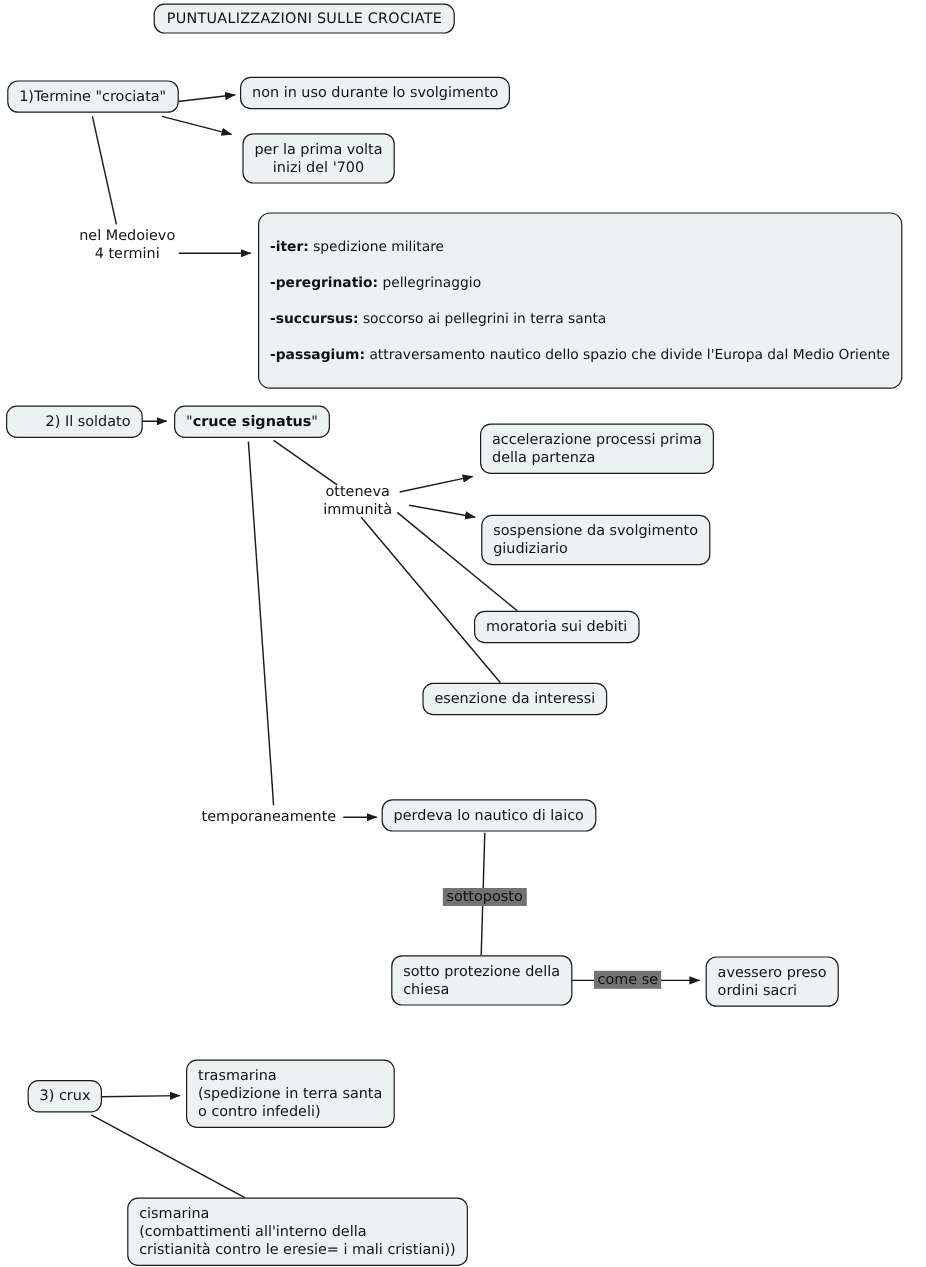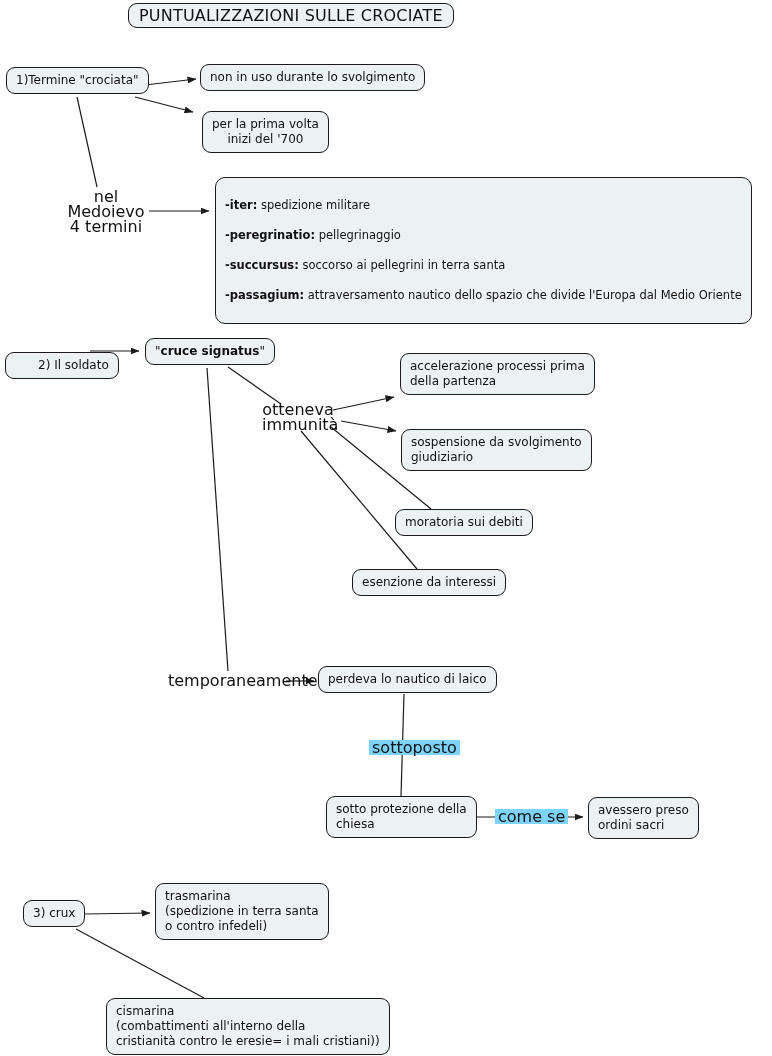--- a/index.html
+++ b/index.html
@@ -23,33 +23,33 @@
     background: var(--node-fill, #ecf1f4);
     border: 1.3px solid var(--node-border, #1b1b1b);
     border-radius: 9px;
     padding: 5px 9px;
     font-size: 12px;
     line-height: 15px;
     white-space: pre-line;
     box-sizing: border-box;
   }
   .node.center { text-align: center; }
-  .node.title-box { font-size: 16px; letter-spacing: 0.2px; padding: 4px 10px; }
+  .node.title-box { font-size: 12px; letter-spacing: 0.2px; padding: 4px 10px; }
   .node.terms { font-size: 11.5px; line-height: 15px; border-radius: 10px; }
   .node.bold-node { font-weight: bold; }
   .node.bold-node .q { font-weight: normal; }
   .term-line b { font-weight: bold; }
   .label {
     position: absolute;
-    font-size: 16px;
+    font-size: 12px;
     line-height: 15px;
     white-space: pre-line;
   }
   .label.center { text-align: center; }
-  .label.bg { background: #7dd3fc; padding: 0 3px; }
+  .label.bg { background: #737373; padding: 0 3px; }
 </style>
 </head>
 <body>
 
 <div id="canvas">
 
   <svg id="edges">
     <defs>
       <marker id="arrow" markerWidth="9" markerHeight="7" refX="8.5" refY="3.5" orient="auto" markerUnits="userSpaceOnUse">
         <path d="M0,0 L9,3.5 L0,7 Z" fill="#1b1b1b"></path>
@@ -82,21 +82,21 @@
   <div class="node center" style="left:202px; top:111px;">per la prima volta
 inizi del '700</div>
 
   <div class="node terms" style="left:215px; top:177px;">
     <div class="term-line"><b>-iter:</b><span> spedizione militare</span></div>
     <div class="term-line"><b>-peregrinatio:</b><span> pellegrinaggio</span></div>
     <div class="term-line"><b>-succursus:</b><span> soccorso ai pellegrini in terra santa</span></div>
     <div class="term-line"><b>-passagium:</b><span> attraversamento nautico dello spazio che divide l'Europa dal Medio Oriente</span></div>
   </div>
 
-  <div class="node center" style="left:5px; top:352px;padding-left:32px;">2) Il soldato</div>
+  <div class="node center" style="left:5px; top:338px;padding-left:32px;">2) Il soldato</div>
 
   <div class="node center bold-node" style="left:145px; top:338px;"><span class="q">"</span><span>cruce signatus</span><span class="q">"</span></div>
 
   <div class="node" style="left:400px; top:353px;">accelerazione processi prima
 della partenza</div>
 
   <div class="node" style="left:401px; top:429px;">sospensione da svolgimento
 giudiziario</div>
 
   <div class="node center" style="left:395px; top:509px;">moratoria sui debiti</div>

